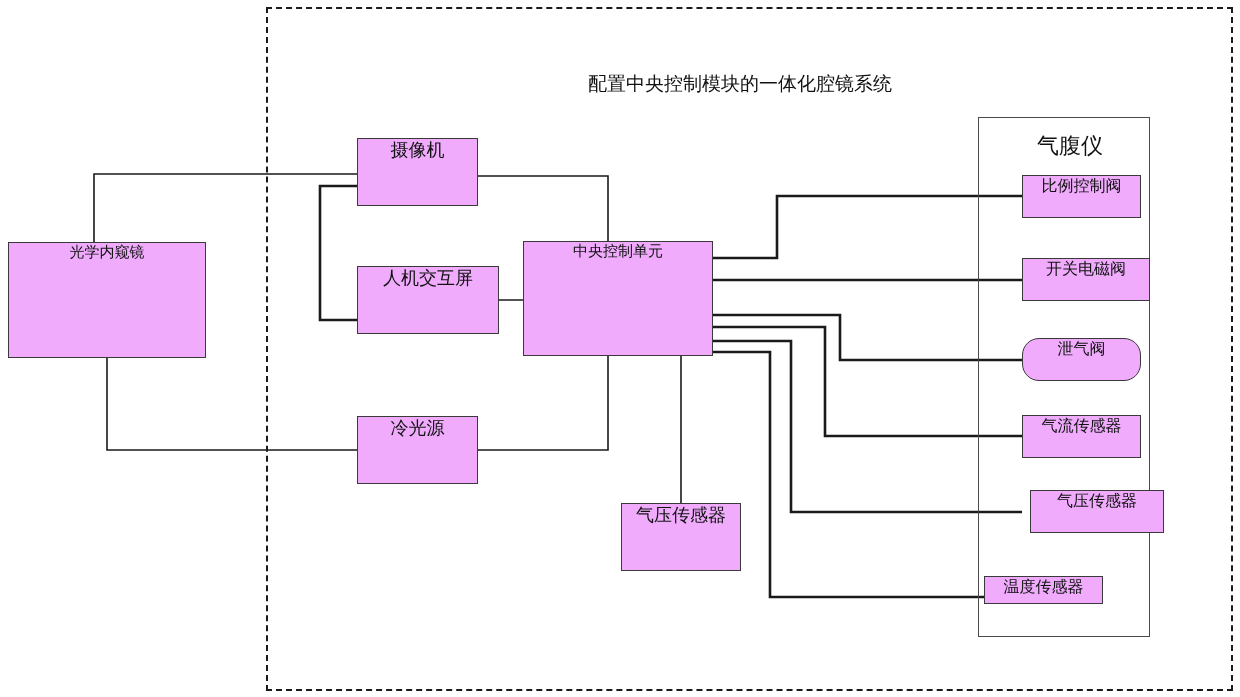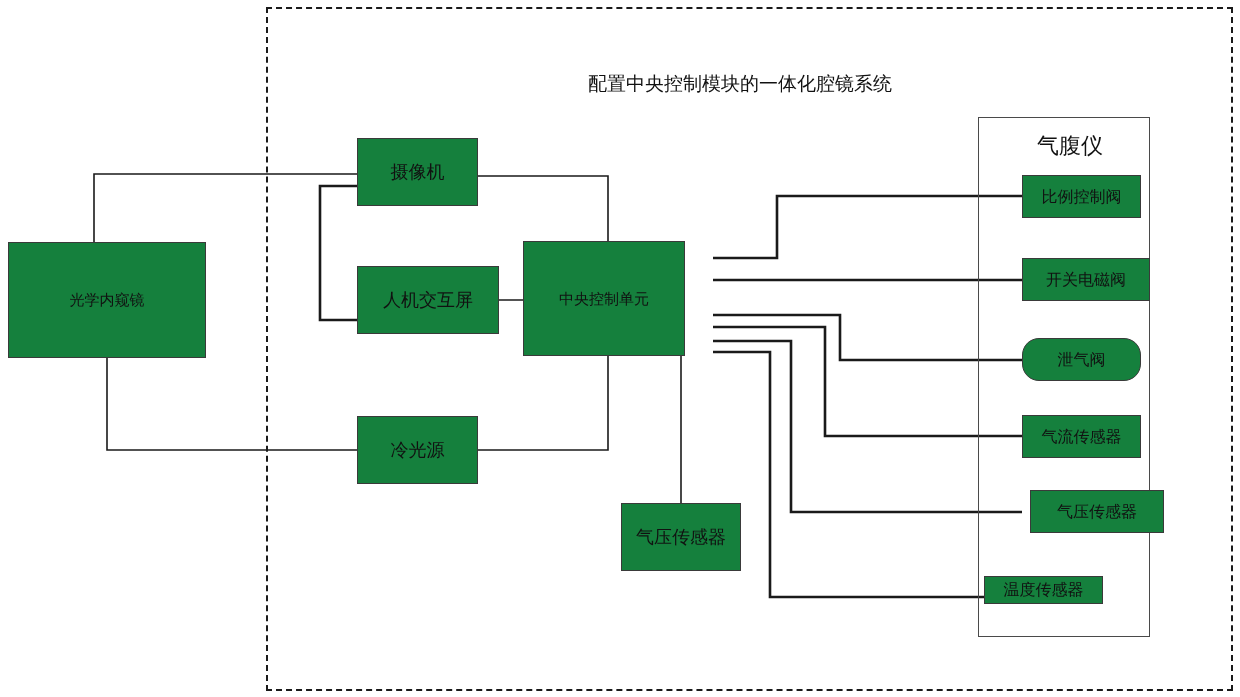--- a/index.html
+++ b/index.html
@@ -32,23 +32,22 @@
   .group-panel {
     position: absolute;
     border: 1.6px solid #4a4a4a;
     box-sizing: border-box;
     background: transparent;
   }
   .node {
     position: absolute;
     box-sizing: border-box;
     border: 1.5px solid #3a3a3a;
-    background: #15803d;
+    background: #f0abfc;
     display: flex;
-    align-items: center;
     justify-content: center;
     text-align: center;
     color: #111111;
     line-height: 1.2;
   }
   .node-lg { font-size: 15px; }
   .node-md { font-size: 18px; }
   .node-sm { font-size: 16px; }
   .diagram-title {
     position: absolute;
@@ -103,21 +102,21 @@
   </div>
 
   <div class="node node-md" style="left:357px; top:266px; width:142px; height:68px;">
     <span>人机交互屏</span>
   </div>
 
   <div class="node node-md" style="left:357px; top:416px; width:121px; height:68px;">
     <span>冷光源</span>
   </div>
 
-  <div class="node node-lg" style="left:523px; top:241px; width:162px; height:115px;">
+  <div class="node node-lg" style="left:523px; top:241px; width:190px; height:115px;">
     <span>中央控制单元</span>
   </div>
 
   <div class="node node-md" style="left:621px; top:503px; width:120px; height:68px;">
     <span>气压传感器</span>
   </div>
 
   <div class="group-panel" style="left:978px; top:117px; width:172px; height:520px;"></div>
 
   <div class="panel-title" style="left:1037px; top:131px;">气腹仪</div>

